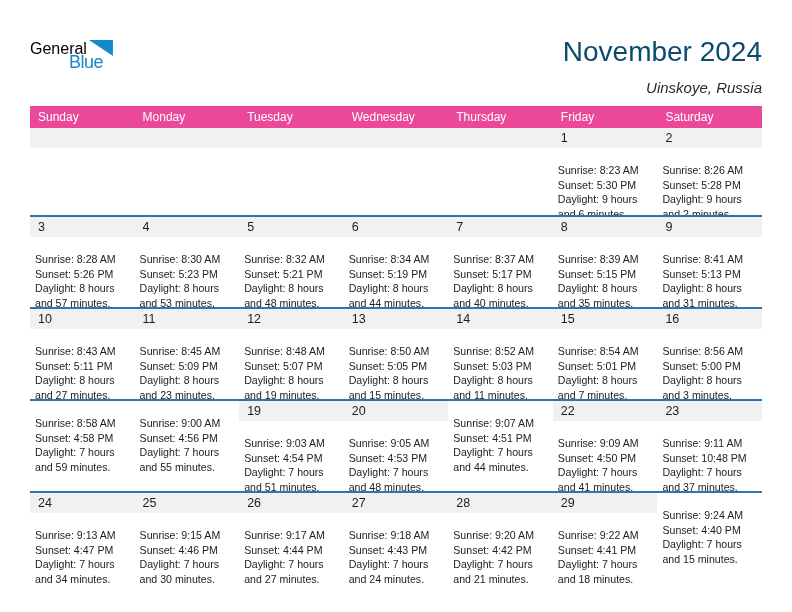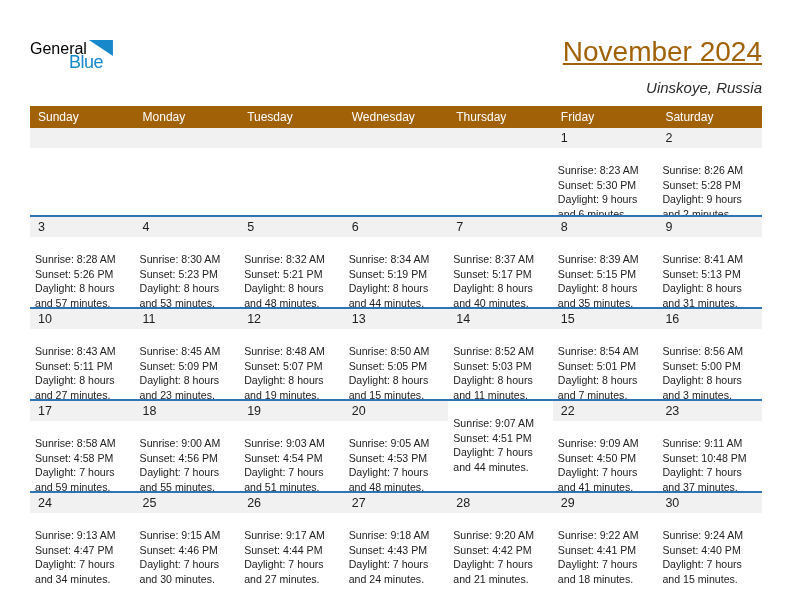--- a/index.html
+++ b/index.html
@@ -12,25 +12,25 @@
   }
   
   .logo{position:absolute;left:30px;top:38px;line-height:1;}
   .logo-line1{white-space:nowrap;}
   .logo-tri{display:inline-block;width:24px;height:16px;margin-left:2px;
     background:#1789ca;clip-path:polygon(0 0,100% 0,100% 100%);
     vertical-align:baseline;transform:translateY(2px);}
   .logo-blue{font-size:18px;color:#1789ca;text-align:right;margin-top:-4px;padding-right:10px;letter-spacing:-0.5px;}
   
   .titleblock{position:absolute;right:30px;top:36px;text-align:right;}
-  .cal-title{font-size:28px;color:#a16207;text-decoration:underline;}
+  .cal-title{font-size:28px;color:#0c4a6e;}
   .cal-subtitle{font-size:15px;color:#2b2b2b;margin-top:11px;font-style:italic;}
   
   .calendar{position:absolute;left:30px;top:106px;width:732px;}
-  .cal-header{display:grid;grid-template-columns:repeat(7,1fr);background:#a16207;height:22px;}
+  .cal-header{display:grid;grid-template-columns:repeat(7,1fr);background:#ec4899;height:22px;}
   .wd{color:#ffffff;font-size:12px;line-height:22px;padding-left:8px;overflow:hidden;}
   .week{display:grid;grid-template-columns:repeat(7,1fr);height:90px;border-top:2px solid #2e75b6;}
   .week.first{border-top:none;height:87px;}
   .cell{overflow:hidden;}
   .num{height:20px;background:#f1f1f1;font-size:12.5px;line-height:20px;padding-left:8px;color:#1d1d1d;}
   .lines{padding:15px 2px 0 5px;}
   .line{font-size:10.6px;line-height:14.5px;color:#222222;}
 </style>
 </head>
 <body>
@@ -225,30 +225,28 @@
       <div class="lines">
               <div class="line">Sunrise: 8:56 AM</div>
               <div class="line">Sunset: 5:00 PM</div>
               <div class="line">Daylight: 8 hours</div>
               <div class="line">and 3 minutes.</div>
             </div>
     </div>
         </div>
         <div class="week">
           <div class="cell">
-      <div class="num">17</div>
       <div class="lines">
               <div class="line">Sunrise: 8:58 AM</div>
               <div class="line">Sunset: 4:58 PM</div>
               <div class="line">Daylight: 7 hours</div>
               <div class="line">and 59 minutes.</div>
             </div>
     </div>
           <div class="cell">
-      <div class="num">18</div>
       <div class="lines">
               <div class="line">Sunrise: 9:00 AM</div>
               <div class="line">Sunset: 4:56 PM</div>
               <div class="line">Daylight: 7 hours</div>
               <div class="line">and 55 minutes.</div>
             </div>
     </div>
           <div class="cell">
       <div class="num">19</div>
       <div class="lines">
@@ -343,21 +341,20 @@
           <div class="cell">
       <div class="num">29</div>
       <div class="lines">
               <div class="line">Sunrise: 9:22 AM</div>
               <div class="line">Sunset: 4:41 PM</div>
               <div class="line">Daylight: 7 hours</div>
               <div class="line">and 18 minutes.</div>
             </div>
     </div>
           <div class="cell">
-      <div class="num">30</div>
       <div class="lines">
               <div class="line">Sunrise: 9:24 AM</div>
               <div class="line">Sunset: 4:40 PM</div>
               <div class="line">Daylight: 7 hours</div>
               <div class="line">and 15 minutes.</div>
             </div>
     </div>
         </div>
       </div>
   </div>

